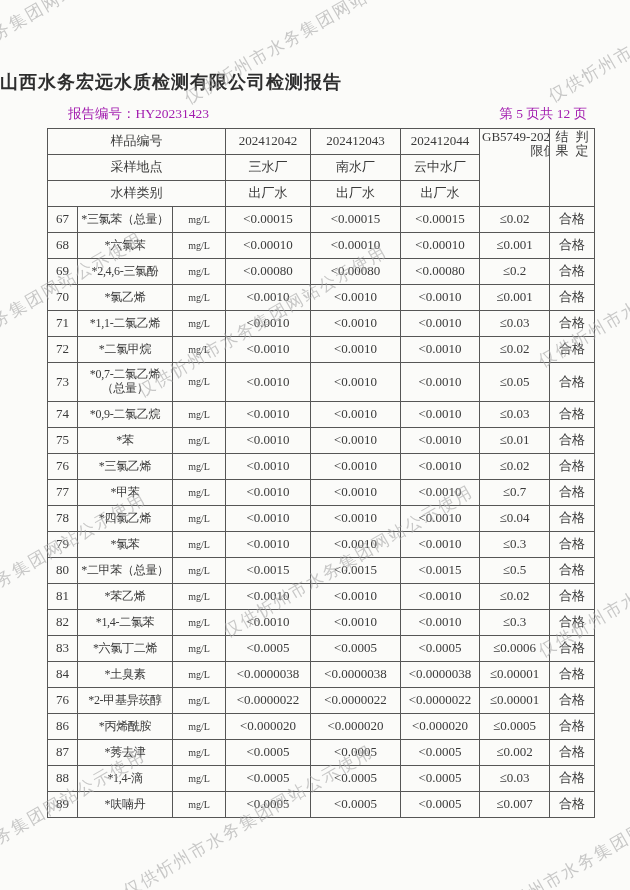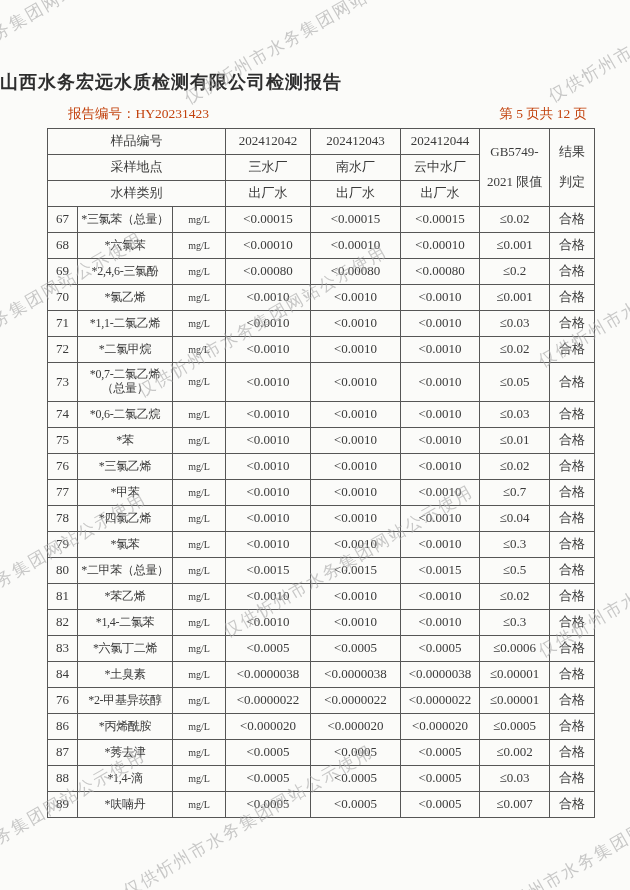--- a/index.html
+++ b/index.html
@@ -49,21 +49,21 @@
     color:#2e2e2e;
     font-family:"Liberation Sans","DejaVu Sans",sans-serif;
     z-index:2;
   }
   .meta{
     position:absolute;
     left:68px;right:43px;top:105px;
     display:flex;
     justify-content:space-between;
     font-size:13.5px;
-    color:#c2410c;
+    color:#a21caf;
     z-index:2;
   }
   table.report{
     position:absolute;
     left:47px;top:128px;
     width:547px;
     border-collapse:collapse;
     table-layout:fixed;
     font-size:13px;
     color:#3a3a3a;
@@ -82,21 +82,21 @@
   td.h{height:25px;}
   td.c-name{
     text-align:left;
     padding-left:5px;
     font-size:12px;
     letter-spacing:-0.3px;
   }
   td.c-unit{font-size:10px;}
   .twolines{
     display:flex;
-    flex-direction:column;
+    flex-direction:row;
     justify-content:space-evenly;
     height:76px;
   }
 </style>
 </head>
 <body>
 
 <div class="page">
 
   <div class="wm w1">仅供忻州市水务集团网站公示使用</div>
@@ -227,21 +227,21 @@
       <td class="c-name">*0,7-二氯乙烯（总量）</td>
       <td class="c-unit">mg/L</td>
       <td class="c-val">&lt;0.0010</td>
       <td class="c-val">&lt;0.0010</td>
       <td class="c-val">&lt;0.0010</td>
       <td class="c-limit">≤0.05</td>
       <td class="c-result">合格</td>
     </tr>
         <tr>
       <td class="c-no">74</td>
-      <td class="c-name">*0,6-二氯乙烷</td>
+      <td class="c-name">*0,9-二氯乙烷</td>
       <td class="c-unit">mg/L</td>
       <td class="c-val">&lt;0.0010</td>
       <td class="c-val">&lt;0.0010</td>
       <td class="c-val">&lt;0.0010</td>
       <td class="c-limit">≤0.03</td>
       <td class="c-result">合格</td>
     </tr>
         <tr>
       <td class="c-no">75</td>
       <td class="c-name">*苯</td>

